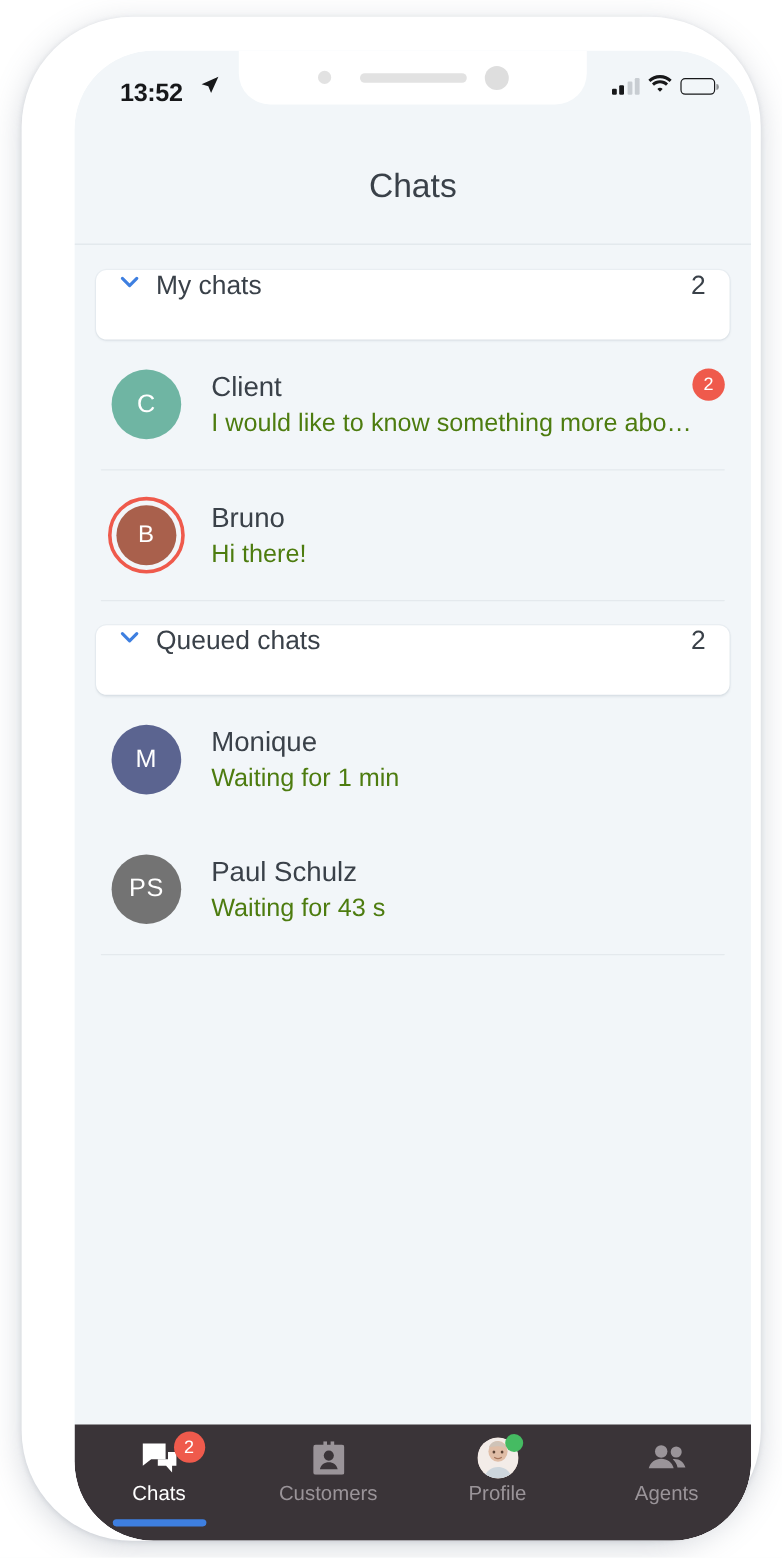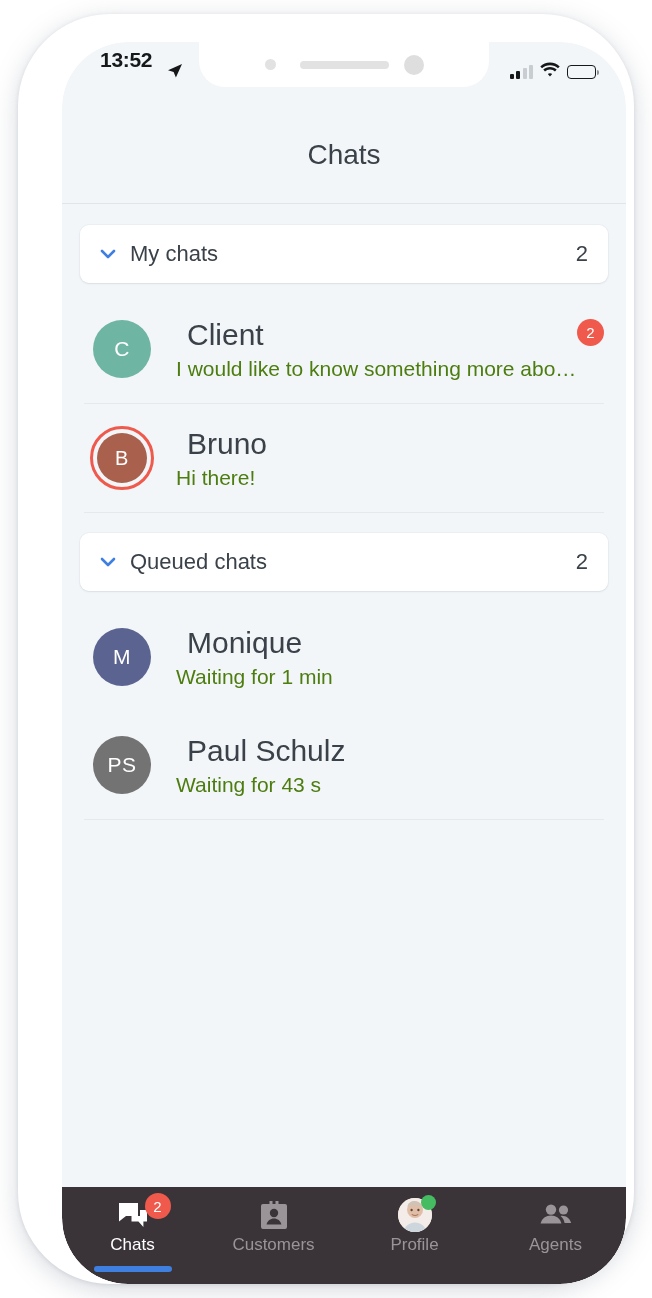--- a/index.html
+++ b/index.html
@@ -94,21 +94,21 @@
     left: 205px;
     top: 13px;
     width: 20px;
     height: 20px;
     border-radius: 50%;
     background: #dedede;
   }
   .status-time {
     position: absolute;
     left: 38px;
-    top: 6px;
+    top: 24px;
     font-size: 21px;
     font-weight: bold;
     color: #17181a;
     letter-spacing: -0.3px;
   }
   .status-loc {
     position: absolute;
     left: 105px;
     top: 21px;
     color: #17181a;
@@ -165,27 +165,26 @@
   .list-body {
     position: absolute;
     left: 0;
     top: 163px;
     width: 564px;
     bottom: 97px;
     overflow: hidden;
   }
 
   .section-card {
-    margin: 20px 18px 12px 18px;
+    margin: 20px 18px 0 18px;
     height: 58px;
     background: #ffffff;
     border-radius: 9px;
     box-shadow: 0 1px 2px rgba(60,80,100,0.10), 0 0 0 1px rgba(60,80,100,0.035);
     display: flex;
-    align-items: center;
     padding: 0 20px 0 18px;
     box-sizing: border-box;
   }
   .chevron {
     width: 20px; height: 20px;
     margin-right: 12px;
     flex: none;
     display: block;
   }
   .section-label {
@@ -234,25 +233,24 @@
   .avatar-ring {
     position: absolute;
     left: 0; top: 0;
     width: 64px; height: 64px;
     border-radius: 50%;
     border: 3.5px solid #ef5a4c;
     box-sizing: border-box;
   }
   .chat-text { flex: 1; min-width: 0; }
   .chat-name {
-    font-size: 30px;
+    font-size: 23px;
     color: #3a4149;
     margin-bottom: 5px;
     white-space: nowrap;
-    margin-left: 11px;
   }
   .chat-sub {
     font-size: 21px;
     color: #4d7c0f;
     white-space: nowrap;
     overflow: hidden;
     text-overflow: ellipsis;
   }
   .unread-badge {
     position: absolute;

